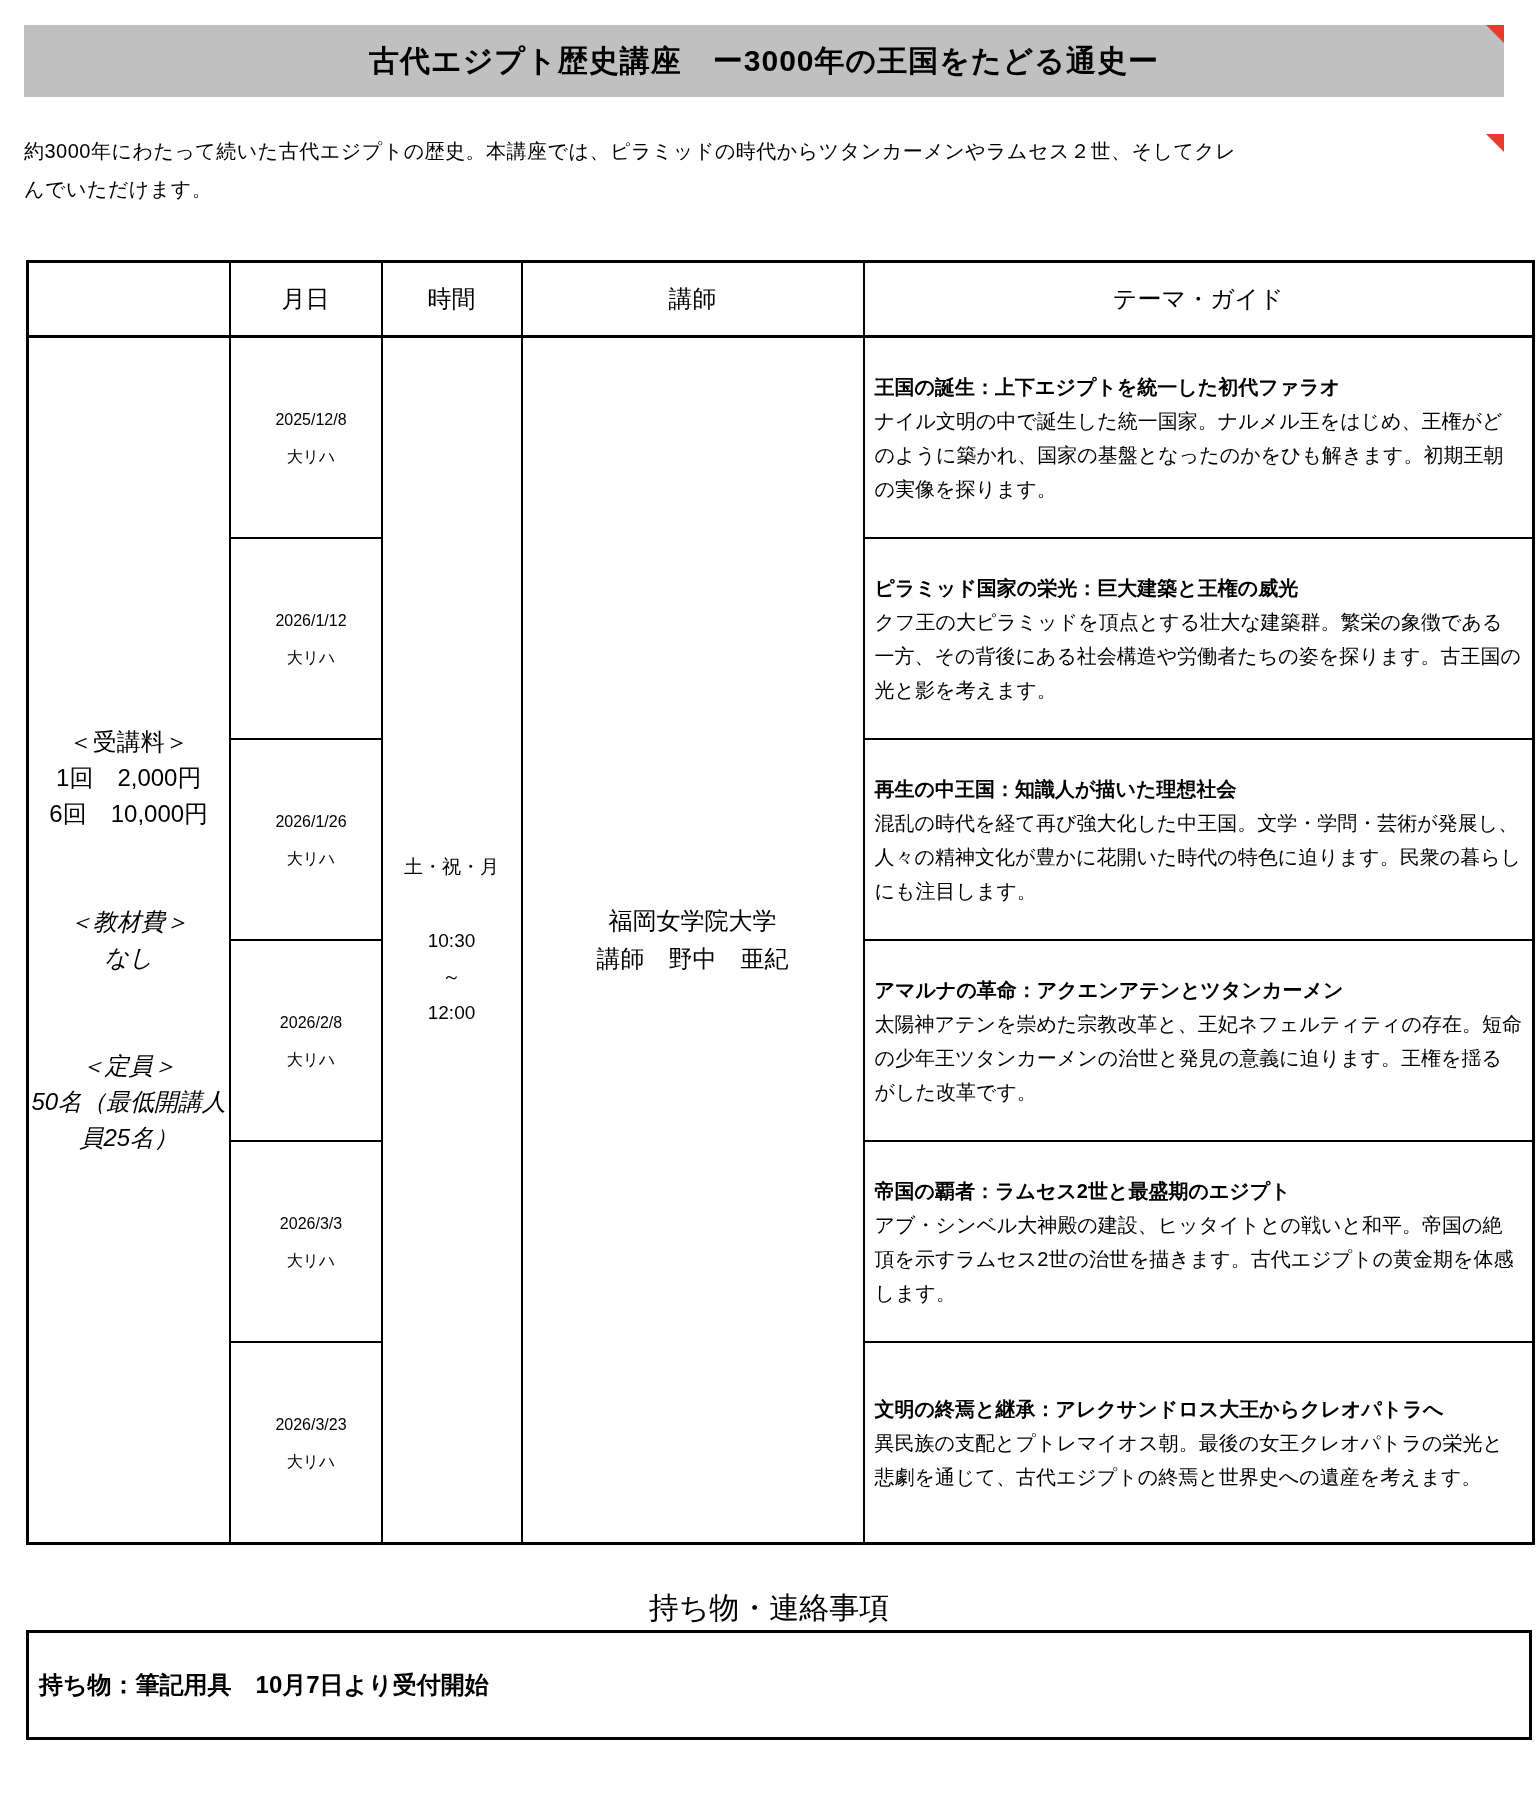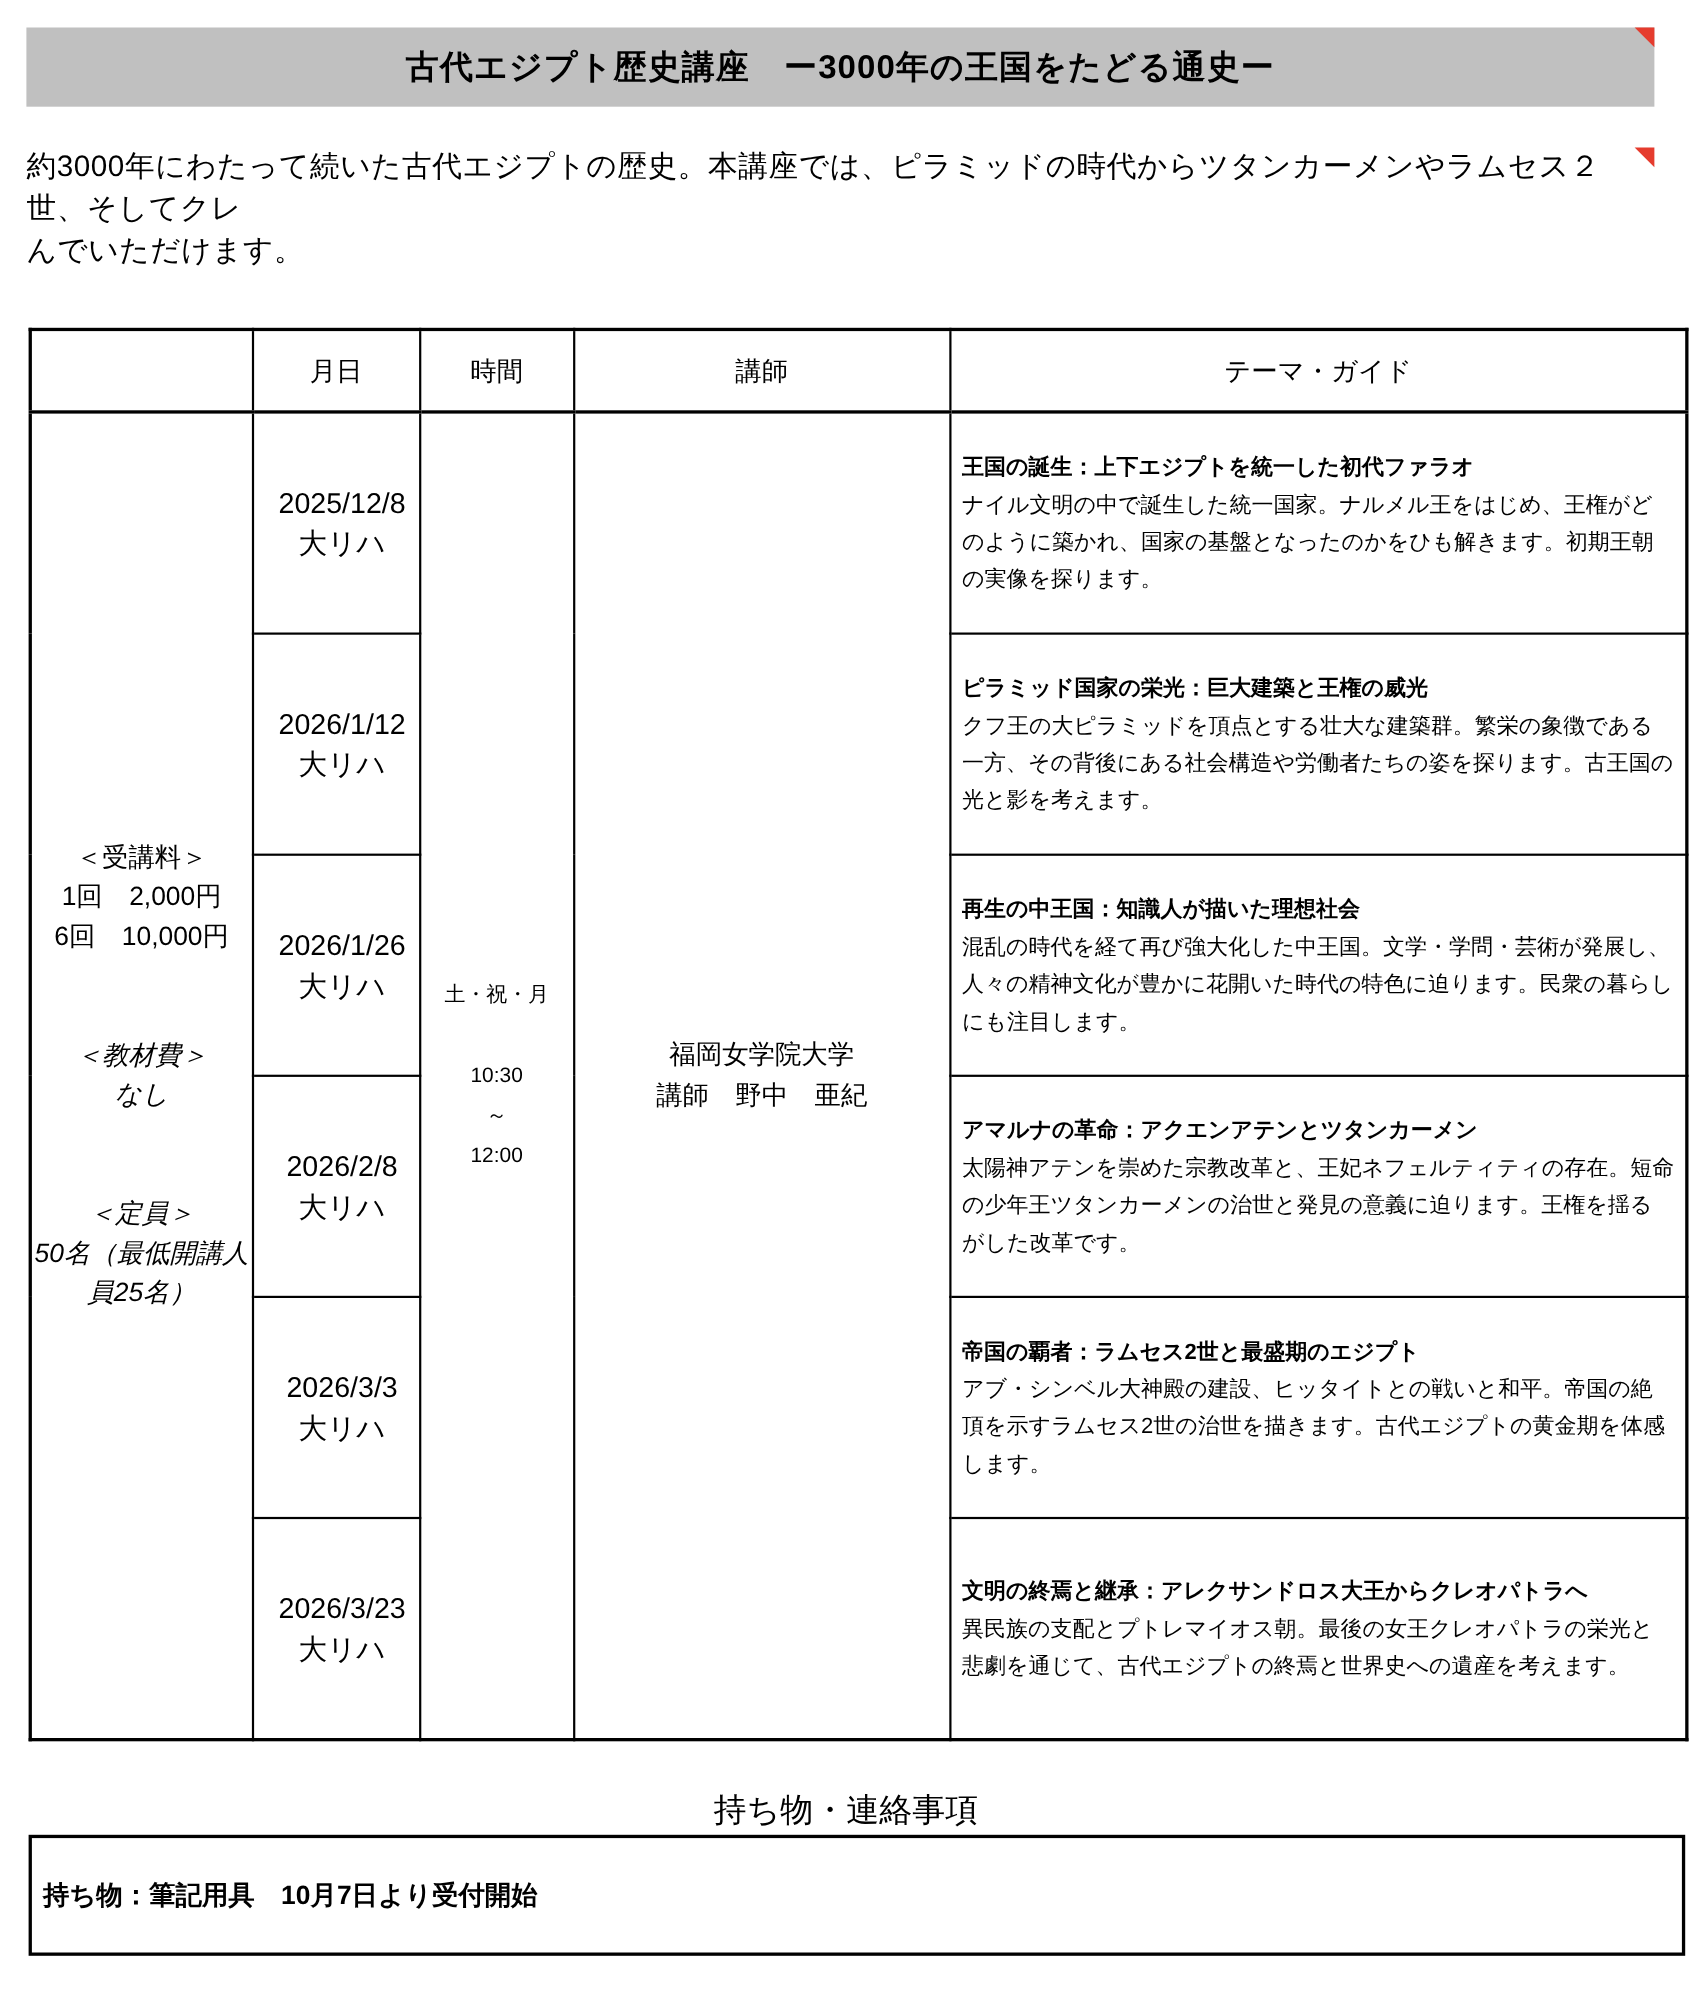--- a/index.html
+++ b/index.html
@@ -24,21 +24,21 @@
     position:absolute;top:0;right:0;
     width:0;height:0;
     border-top:18px solid #e53c2e;
     border-left:18px solid transparent;
   }
 
   
   .intro{
     position:relative;
     margin:35px 34px 0 24px;
-    font-size:27px;line-height:38px;
+    font-size:20px;line-height:38px;
     letter-spacing:0.5px;
   }
   .intro .tri{top:2px;right:0;}
 
   
   table.schedule{
     margin:52px 0 0 26px;
     border-collapse:collapse;
     table-layout:fixed;
     width:1506px;
@@ -53,21 +53,21 @@
     height:70px;
     text-align:center;
     font-size:24px;
     vertical-align:middle;
   }
   tr.body-row td{height:197px;}
   td.hsep{border-bottom:3px solid #000;}
 
   td.date-cell{
     text-align:center;vertical-align:middle;
-    font-size:26px;line-height:37px;padding-left:12px;
+    font-size:16px;line-height:37px;padding-left:12px;
   }
   td.info-cell{
     text-align:center;vertical-align:middle;
     font-size:24px;line-height:36px;
   }
   .info-group + .info-group{margin-top:72px;font-style:italic;}
   td.time-cell{
     text-align:center;vertical-align:middle;
     font-size:19px;line-height:36px;margin-left:16px;
   }

